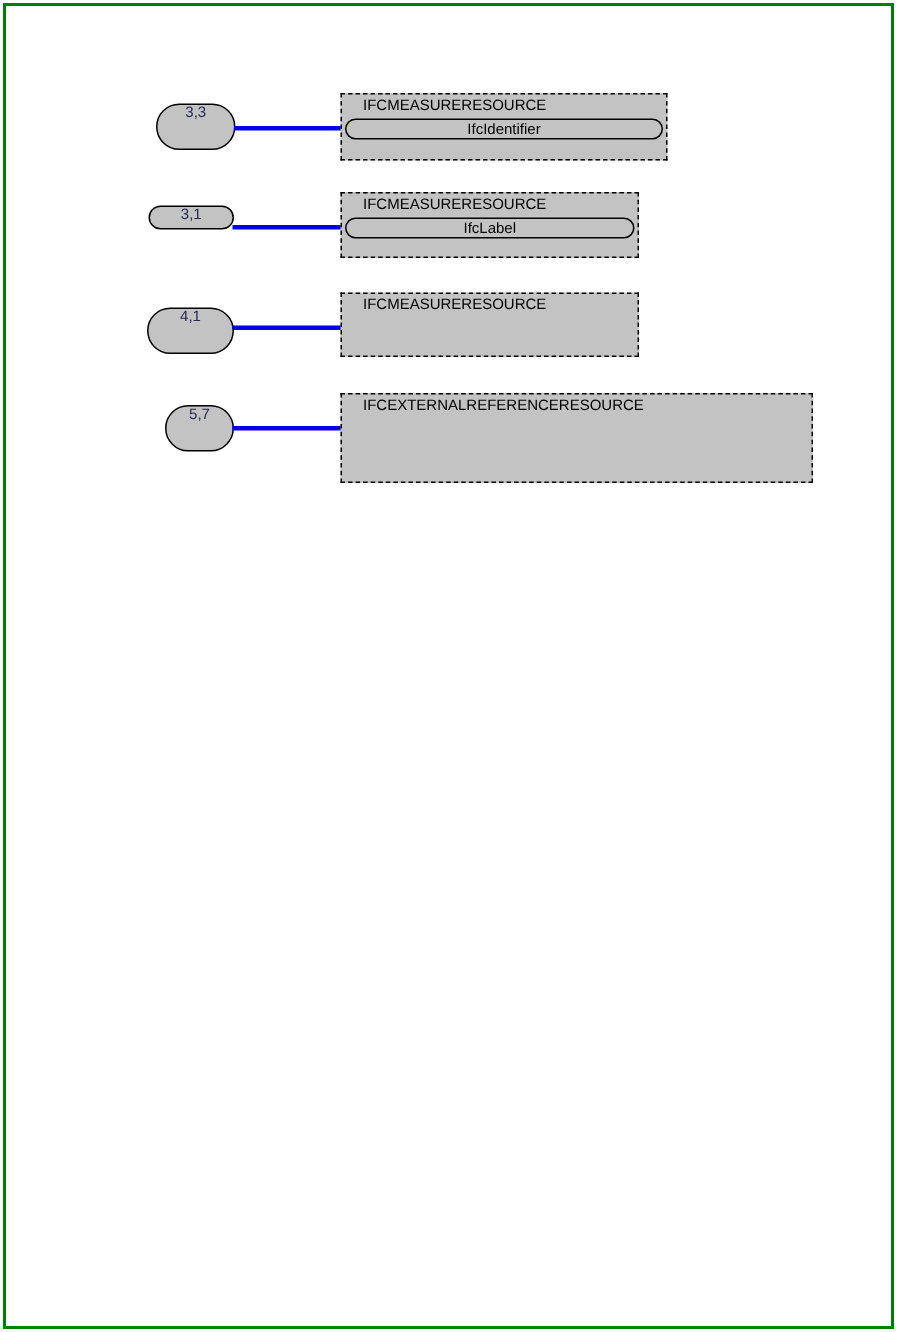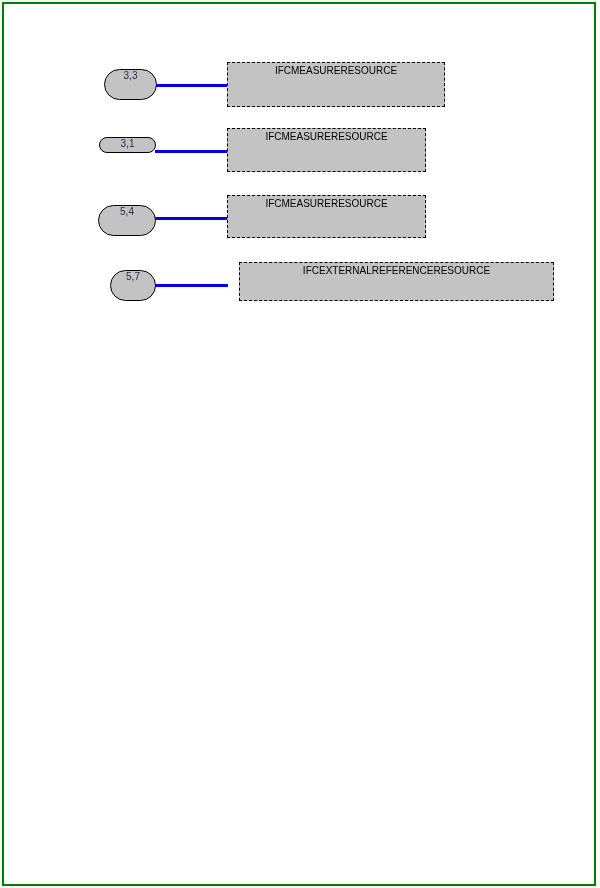--- a/index.html
+++ b/index.html
@@ -42,22 +42,23 @@
     position: absolute;
     background: #c3c3c3;
     border: 1px dashed #000000;
     box-sizing: border-box;
     font-size: 10px;
     color: #000000;
   }
   .ebox .title {
     height: 16px;
     line-height: 16px;
-    text-align: center;
+    text-align: left;
     white-space: nowrap;
+    padding-left: 14px;
   }
   .ebox .pill {
     position: absolute;
     left: 2px;
     right: 2px;
     top: 16px;
     height: 14px;
     box-sizing: border-box;
     background: #c3c3c3;
     border: 1px solid #000000;
@@ -79,50 +80,56 @@
   .g2 .ebox { left: 227px; top: 128px; width: 199px; height: 44px; }
 
   
   .g3 .oval { left: 98px;  top: 205px; width: 58px; height: 31px; }
   .g3 .line { left: 155px; top: 217px; width: 73px; }
   .g3 .ebox { left: 227px; top: 195px; width: 199px; height: 43px; }
 
   
   .g4 .oval { left: 110px; top: 270px; width: 46px; height: 31px; }
   .g4 .line { left: 155px; top: 284px; width: 73px; }
-  .g4 .ebox { left: 227px; top: 262px; width: 315px; height: 39px; margin-left: 12px; }
+  .g4 .ebox { left: 227px; top: 262px; width: 315px; height: 60px; }
 </style>
 </head>
 <body>
 
 <div class="frame"></div>
 
 <div class="g1">
   <div class="oval">
     <span>3,3</span>
   </div>
   <div class="line"></div>
   <div class="ebox">
     <div class="title">IFCMEASURERESOURCE</div>
+    <div class="pill">
+      <span>IfcIdentifier</span>
+    </div>
   </div>
 </div>
 
 <div class="g2">
   <div class="oval">
     <span>3,1</span>
   </div>
   <div class="line"></div>
   <div class="ebox">
     <div class="title">IFCMEASURERESOURCE</div>
+    <div class="pill">
+      <span>IfcLabel</span>
+    </div>
   </div>
 </div>
 
 <div class="g3">
   <div class="oval">
-    <span>5,4</span>
+    <span>4,1</span>
   </div>
   <div class="line"></div>
   <div class="ebox">
     <div class="title">IFCMEASURERESOURCE</div>
   </div>
 </div>
 
 <div class="g4">
   <div class="oval">
     <span>5,7</span>

